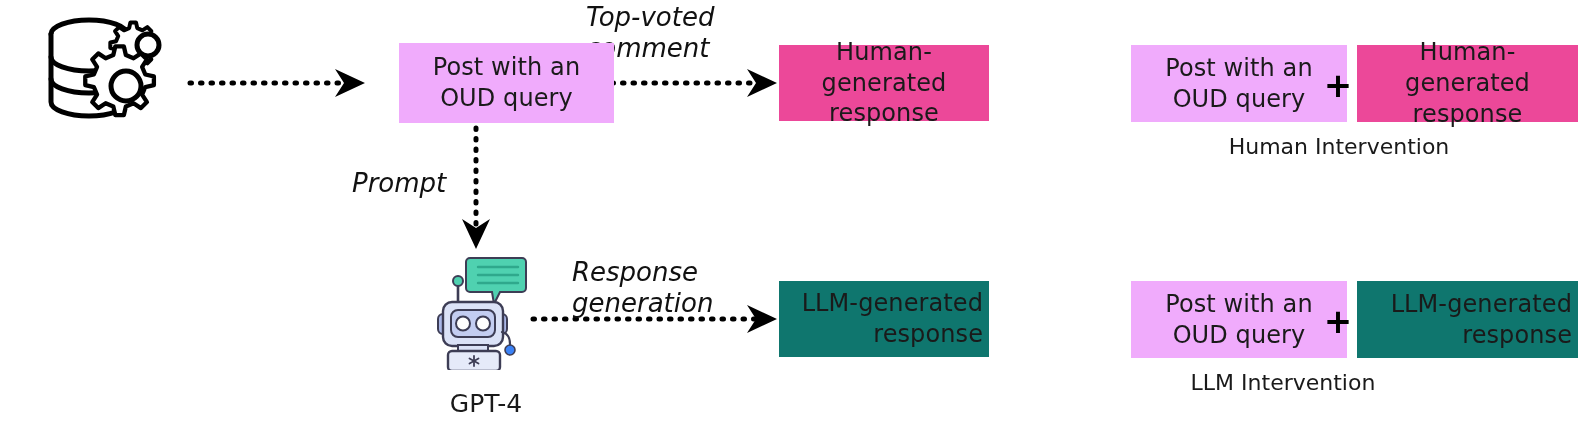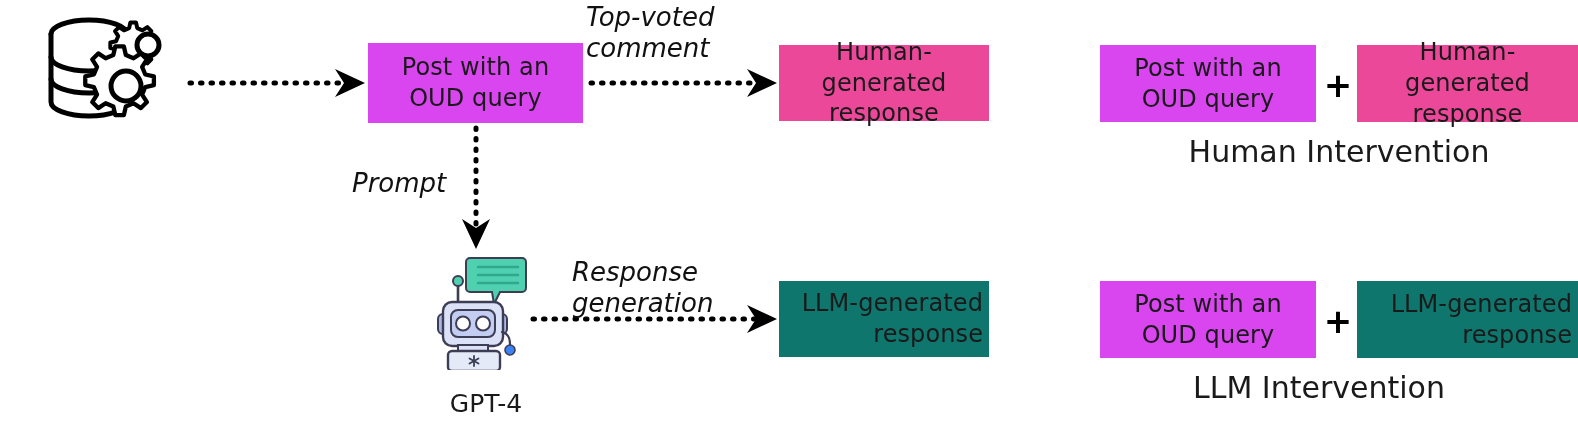--- a/index.html
+++ b/index.html
@@ -30,21 +30,21 @@
     align-items: center;
     justify-content: center;
     text-align: center;
     font-size: 24px;
     line-height: 1.28;
     letter-spacing: 0.1px;
     color: #1a1a1a;
     box-sizing: border-box;
     padding: 2px 6px;
   }
-  .box-gray   { background: #d946ef; }
+  .box-gray   { background: #f0abfc; margin-left: 31px; }
   .box-yellow { background: #ec4899; }
   .box-purple { background: #0f766e; text-align: right; }
 
   
   .caption {
     position: absolute;
     text-align: center;
     font-size: 25px;
     line-height: 1.26;
     color: #1a1a1a;
@@ -63,21 +63,21 @@
     position: absolute;
     font-size: 34px;
     font-weight: 700;
     line-height: 1;
     color: #000;
     text-align: center;
   }
   .group-caption {
     position: absolute;
     text-align: center;
-    font-size: 30px;
+    font-size: 22px;
     line-height: 1.2;
     color: #1a1a1a;
   }
   svg { display: block; }
   .arrow-layer { position: absolute; left: 0; top: 0; pointer-events: none; }
 </style>
 </head>
 <body>
 
 <div class="canvas">
@@ -189,15 +189,15 @@
   <div class="plus-sign" style="left:1320px; top:68px; width:36px;">+</div>
   <div class="box box-yellow" style="left:1357px; top:45px; width:221px; height:77px;">Human-generated
 response</div>
   <div class="group-caption" style="left:1100px; top:134px; width:478px;">Human Intervention</div>
 
   <div class="box box-gray" style="left:1100px; top:281px; width:216px; height:77px;">Post with an OUD
 query</div>
   <div class="plus-sign" style="left:1320px; top:304px; width:36px;">+</div>
   <div class="box box-purple" style="left:1357px; top:281px; width:221px; height:77px;">LLM-generated
 response</div>
-  <div class="group-caption" style="left:1080px; top:370px; width:478px;">LLM Intervention</div>
+  <div class="group-caption" style="left:1044px; top:370px; width:478px;">LLM Intervention</div>
 
 </div>
 
 </body></html>

